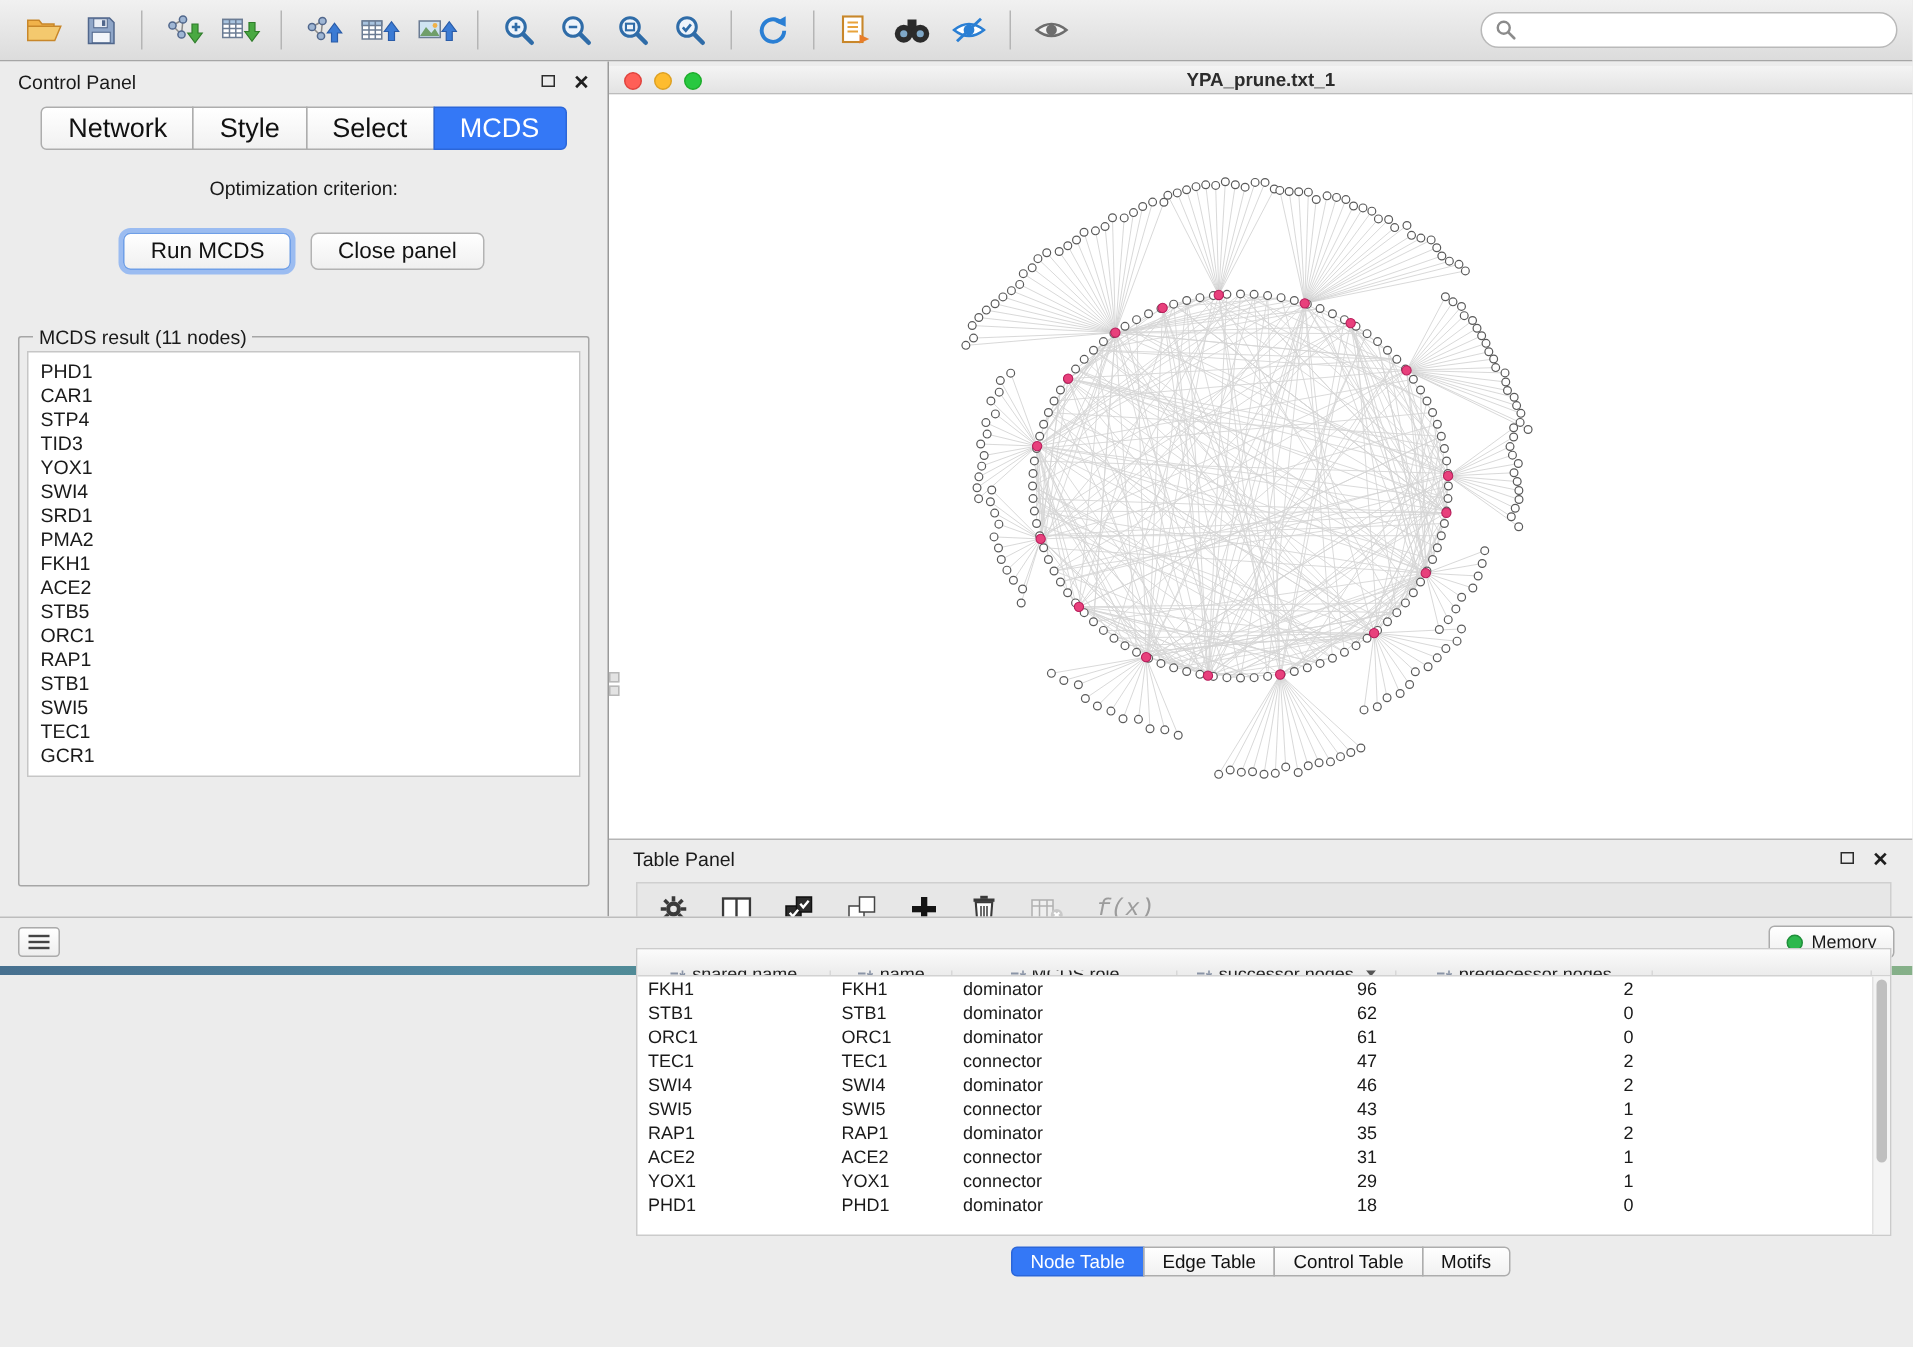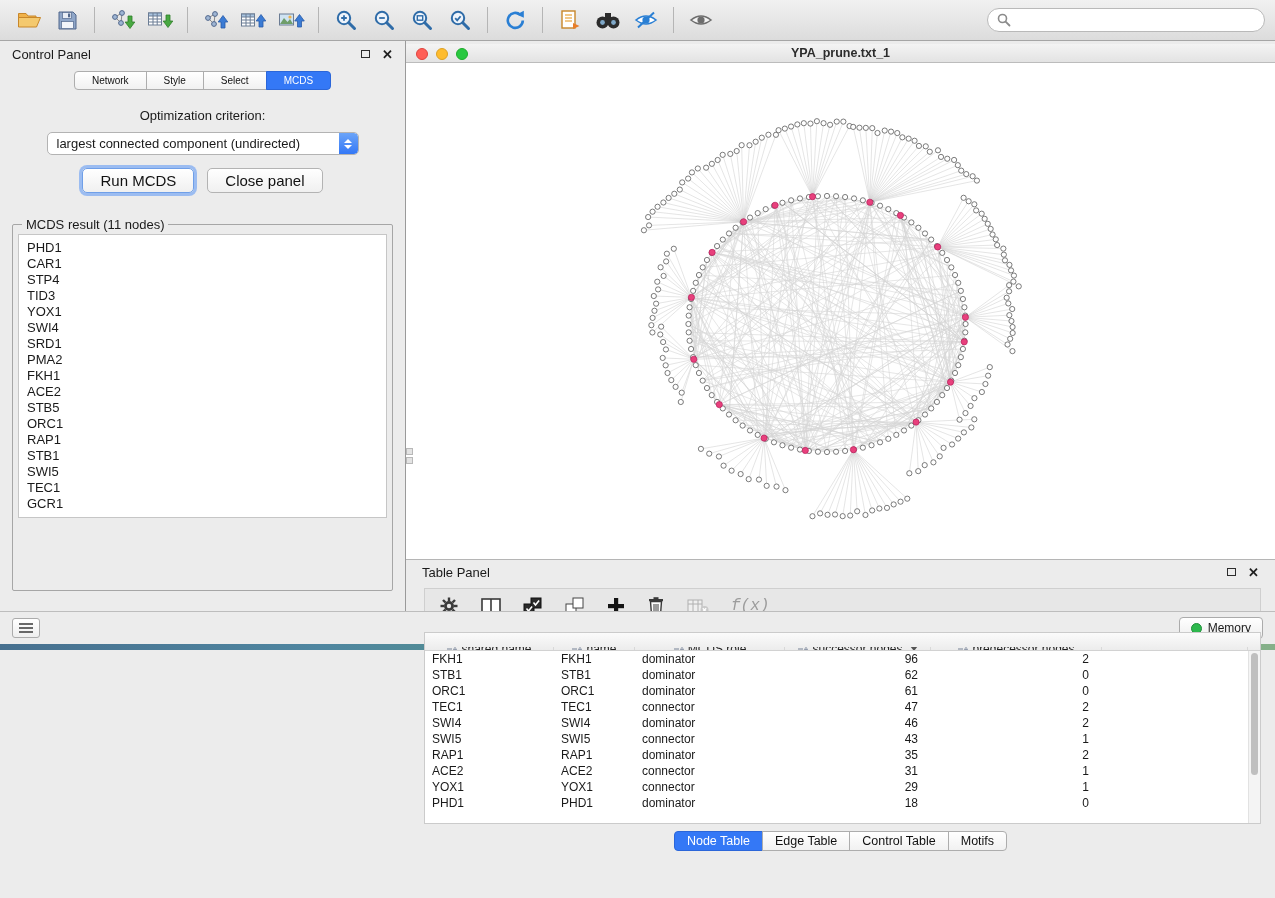--- a/index.html
+++ b/index.html
@@ -21,21 +21,21 @@
 
   
   .control-panel { width:406px; flex:none; background:#ececec; border-right:1px solid #9a9a9a;
                    display:flex; flex-direction:column; }
   .panel-title-row { height:26px; display:flex; align-items:center; padding:0 12px; font-size:13px; flex:none; }
   .win-btns { margin-left:auto; display:flex; align-items:center; gap:12px; }
   .float-btn { width:9px; height:8px; border:1.5px solid #2c2c2c; display:inline-block; }
   .close-x { font-size:13px; font-weight:bold; color:#1e1e1e; line-height:1; cursor:default; }
 
   .seg-tabs { display:flex; justify-content:center; margin:4px 0 10px; }
-  .seg { border:1px solid #adadad; background:linear-gradient(#ffffff,#f1f1f1); font-size:10px;
+  .seg { border:1px solid #adadad; background:linear-gradient(#ffffff,#f1f1f1); font-size:18px;
          padding:3px 17px; margin-left:-1px; color:#111; }
   .seg:first-child { border-radius:4px 0 0 4px; margin-left:0; }
   .seg:last-child { border-radius:0 4px 4px 0; }
   .seg.active { background:#3478f6; border-color:#2b66d9; color:#fff; }
 
   .opt-label { text-align:center; font-size:13px; margin:8px 0 9px; }
   .dropdown { width:312px; height:23px; margin:0 auto; background:#fff; border:1px solid #b3b3b3; border-radius:5px;
               display:flex; align-items:center; overflow:hidden; }
   .dd-text { flex:1; font-size:13px; padding:0 0 0 9px; white-space:nowrap; overflow:hidden; text-overflow:ellipsis; }
   .dd-cap { width:19px; align-self:stretch; background:linear-gradient(#6ba4f8,#3478f6); border-radius:0 4px 4px 0;
@@ -279,27 +279,20 @@
           <span class="close-x">✕</span>
         </span>
       </div>
       <div class="seg-tabs">
         <div class="seg">Network</div>
         <div class="seg">Style</div>
         <div class="seg">Select</div>
         <div class="seg active">MCDS</div>
       </div>
       <div class="opt-label">Optimization criterion:</div>
-      <div class="dropdown">
-        <span class="dd-text">largest connected component (undirected)</span>
-        <span class="dd-cap">
-            <i class="up"></i>
-            <i class="dn"></i>
-          </span>
-      </div>
       <div class="btn-row">
         <button class="mac-btn focused">Run MCDS</button>
         <button class="mac-btn">Close panel</button>
       </div>
       <div class="cp-spacer"></div>
       <fieldset class="result-box">
         <legend>MCDS result (11 nodes)</legend>
         <div class="result-list">
             <div>PHD1</div>
             <div>CAR1</div>

